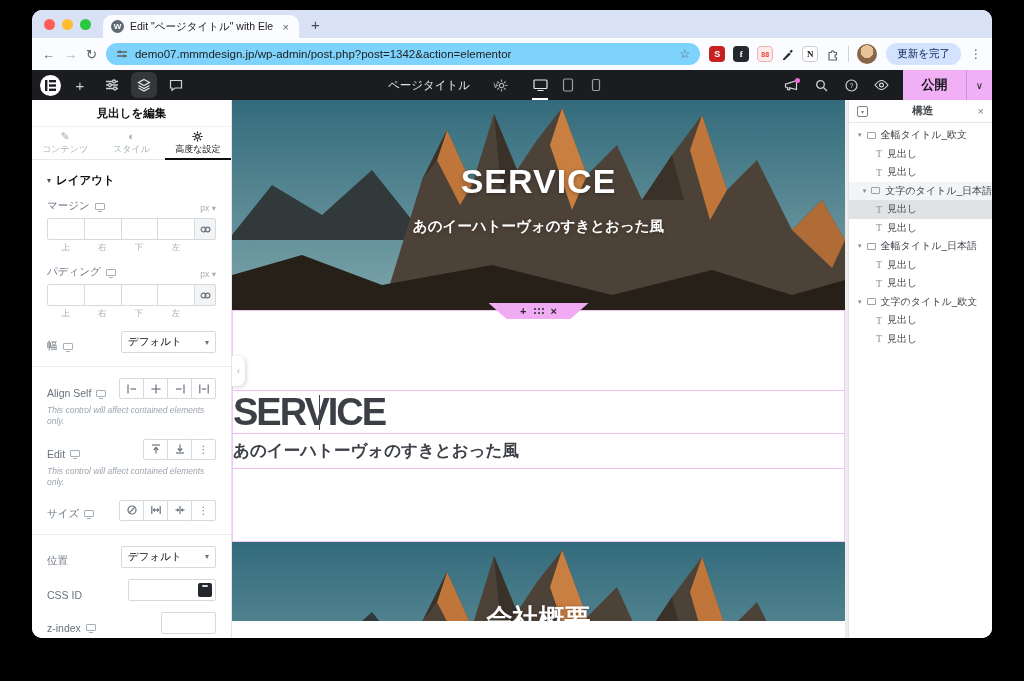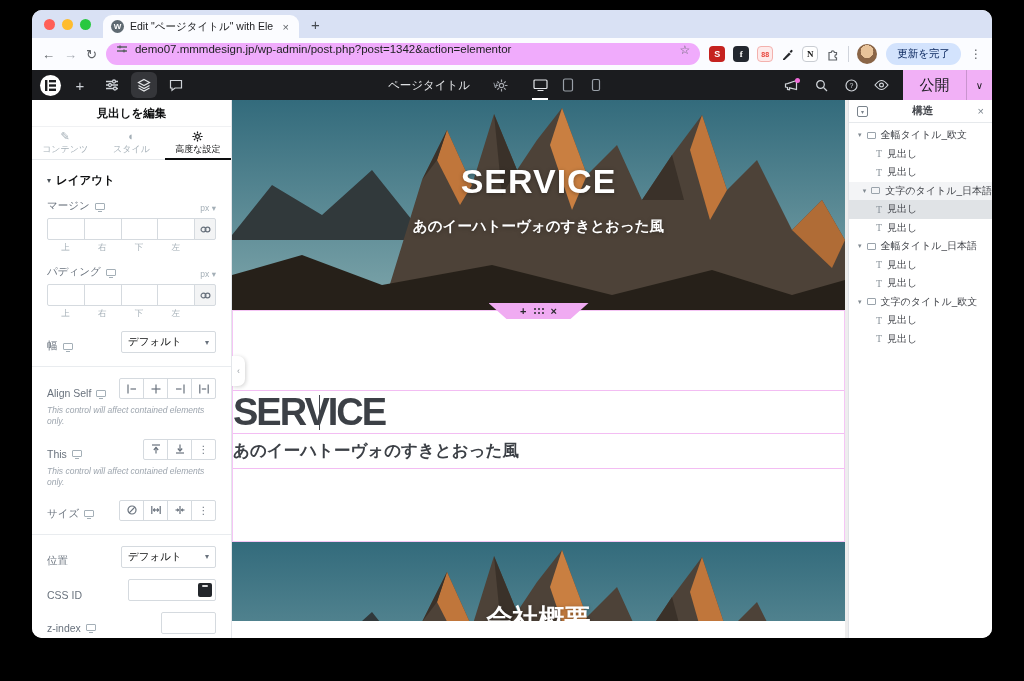--- a/index.html
+++ b/index.html
@@ -17,22 +17,22 @@
     display:flex; align-items:center; padding:0 8px; gap:6px; }
   .favicon { width:13px; height:13px; border-radius:50%; background:#5f6a72; color:#fff;
     font-size:8px; font-weight:bold; display:flex; align-items:center; justify-content:center; flex:none;}
   .tab-title { font-size:10.5px; color:#202124; white-space:nowrap; overflow:hidden;
     text-overflow:ellipsis; flex:1; }
   .tab-close { font-size:11px; color:#5f6368; padding:0 2px; }
   .newtab { font-size:15px; color:#454a50; margin-left:12px; height:28px; display:flex; align-items:center;}
   .toolbar { height:32px; background:#fbfcff; display:flex; align-items:center; padding:0 10px; gap:9px; }
   .nav-ic { font-size:13px; color:#5f6368; }
   .nav-ic.dim { color:#a6abb3; }
-  .omnibox { flex:1; height:22px; background:#f0abfc; border-radius:11px; display:flex;
-    align-items:flex-start; padding:0 10px; gap:7px; min-width:0; }
+  .omnibox { flex:1; height:22px; background:#7dd3fc; border-radius:11px; display:flex;
+    align-items:center; padding:0 10px; gap:7px; min-width:0; }
   .site-ic svg { display:block; }
   .url { font-size:11.5px; color:#202124; white-space:nowrap; overflow:hidden; flex:1; }
   .star { font-size:12px; color:#5f6368; }
   .exts { display:flex; align-items:center; gap:8px; }
   .ext { width:16px; height:16px; border-radius:4px; font-size:9px; font-weight:bold;
     display:flex; align-items:center; justify-content:center; }
   .ext.s { background:#c5221f; color:#fff; }
   .ext.f { background:#23272f; color:#fff; font-family:"Liberation Serif",serif; }
   .ext.v { background:#fdeaea; color:#e8453c; border:1px solid #f3b1ad; font-size:7px; }
   .ext.n { background:#fff; color:#191919; border:1px solid #c9cdd3; font-family:"Liberation Serif",serif; }
@@ -52,21 +52,21 @@
     color:#cfd3d8; font-size:15px; }
   .ebtn.active { background:#35363a; border-radius:6px; }
   .doc-title { font-size:11.5px; color:#e4e6e9; }
   .e-caret { font-size:9px; color:#9aa0a8; margin-left:5px; }
   .dev { width:28px; height:30px; display:flex; align-items:center; justify-content:center; position:relative; }
   .dev.active::after { content:""; position:absolute; bottom:0; left:6px; right:6px; height:2px; background:#fff; }
   .pink-dot { position:absolute; top:6px; right:4px; width:5px; height:5px; border-radius:50%; background:#f06ad8; }
   .publish { position:absolute; right:0; top:0; height:30px; width:89px; background:#f1b0f6;
     display:flex; color:#17181c; }
   .publish .lbl { flex:1; display:flex; align-items:center; justify-content:center;
-    font-size:15px; font-weight:normal;text-align:center; }
+    font-size:13px; font-weight:bold;text-align:center; }
   .publish .chev { width:26px; display:flex; align-items:center; justify-content:center;
     border-left:1px solid rgba(23,24,28,.18); font-size:10px; }
 
   
   .bodyarea { position:absolute; top:90px; left:0; right:0; bottom:0; }
 
   
   .panel { position:absolute; left:0; top:0; bottom:0; width:200px; background:#fff;
     border-right:1px solid #e3e6ea; overflow:hidden; }
   .p-header { height:27px; display:flex; align-items:center; justify-content:center;
@@ -489,21 +489,21 @@
                     <line x1="3.8" y1="6" x2="8.2" y2="6"></line>
                   </g>
                 </svg>
               </span>
           </div>
         </div>
         <div class="note">This control will affect contained elements only.</div>
 
         <div class="row">
           <span class="lab">
-              <span>This</span>
+              <span>Edit</span>
               <span class="mi"></span>
             </span>
           <span class="sp"></span>
           <div class="btn-group">
             <span class="gbtn">
                 <svg class="ic" width="12" height="12" viewBox="0 0 12 12">
                   <g stroke="#69727d" stroke-width="1.2">
                     <line x1="2" y1="2" x2="10" y2="2"></line>
                     <line x1="6" y1="4.5" x2="6" y2="10.5"></line>
                     <path d="M3.8 7L6 4.5 8.2 7" fill="none"></path>

